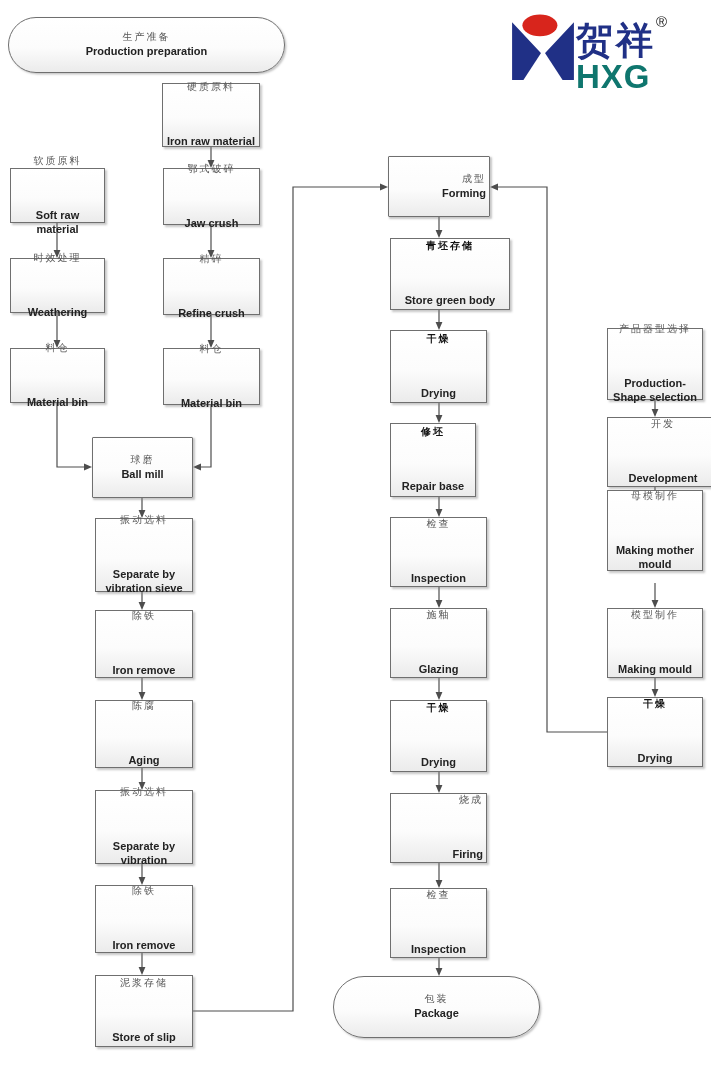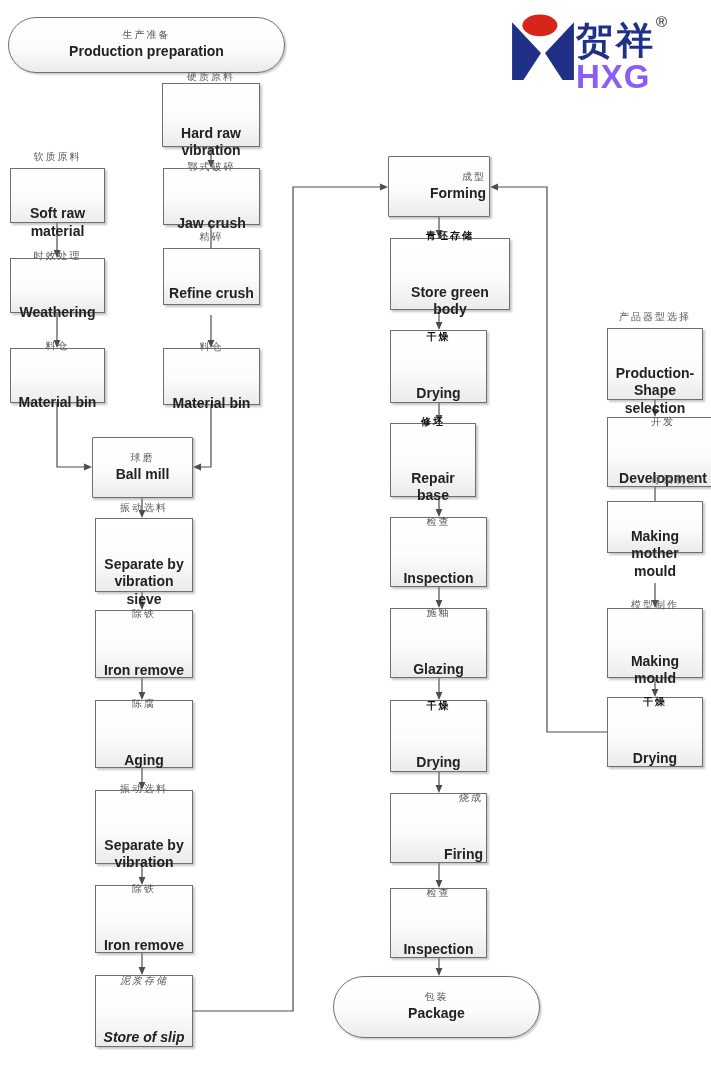--- a/index.html
+++ b/index.html
@@ -14,35 +14,35 @@
     background:linear-gradient(180deg,#ffffff 0%,#fcfcfc 55%,#ebebeb 100%);
     box-shadow:1.5px 1.5px 2px rgba(130,130,130,0.45);
     display:flex;flex-direction:column;align-items:center;justify-content:center;
     text-align:center;padding:2px 3px;gap:2px;
   }
   .node.rounded{border-radius:0;gap:42px;}
   .node.pill{border-radius:999px;text-align:center;}
   .node.rect{border-radius:1px;}
   .zh{font-size:10px;line-height:1.2;color:#595959;letter-spacing:2px;white-space:nowrap;}
   .node.bold .zh{color:#141414;font-weight:bold;}
-  .en{font-size:14px;line-height:1.25;font-weight:bold;color:#222222;}
+  .en{font-size:11px;line-height:1.25;font-weight:bold;color:#222222;}
   .logo{
     position:absolute;left:510px;top:8px;width:198px;height:100px;z-index:3;
     display:flex;align-items:flex-start;
   }
   .logo .emblem{flex:0 0 auto;margin-top:6px;}
   .logo .logo-text{display:flex;flex-direction:column;margin-left:0;}
   .logo .zh-row{display:flex;align-items:flex-start;}
   .logo .logo-zh{
     font-size:37px;line-height:1.0;font-weight:bold;color:#203086;
     font-family:"Liberation Serif", serif;letter-spacing:3px;margin-top:14px;
   }
   .logo .logo-reg{font-size:15px;line-height:1;color:#1a1a1a;font-weight:normal;margin-top:6px;}
   .logo .logo-en{
-    font-size:33px;line-height:0.95;font-weight:900;color:#8b5cf6;
+    font-size:33px;line-height:0.95;font-weight:900;color:#0f766e;
     letter-spacing:1px;font-family:"Liberation Sans", sans-serif;margin-top:2px;
   }
 </style>
 </head>
 <body>
 
 <div class="canvas">
 
   <svg class="connectors" width="711" height="1069" viewBox="0 0 711 1069">
       <polyline points="211,147 211,160" fill="none" stroke="#4d4d4d" stroke-width="1.2"></polyline>
@@ -103,35 +103,35 @@
       <polygon points="490,187 498,183.6 498,190.4" fill="#4d4d4d"></polygon>
     </svg>
 
   <div id="nodes-layer">
       <div class="node pill" style="left: 8px; top: 17px; width: 277px; height: 56px;">
         <div class="zh">生产准备</div>
         <div class="en">Production preparation</div>
       </div>
       <div class="node rounded" style="left: 162px; top: 83px; width: 98px; height: 64px;">
         <div class="zh">硬质原料</div>
-        <div class="en">Hard raw vibration</div>
+        <div class="en">Iron raw material</div>
       </div>
       <div class="node rounded" style="left: 10px; top: 168px; width: 95px; height: 55px;">
         <div class="zh">软质原料</div>
         <div class="en">Soft raw material</div>
       </div>
       <div class="node rounded" style="left: 163px; top: 168px; width: 97px; height: 57px;">
         <div class="zh">鄂式破碎</div>
         <div class="en">Jaw crush</div>
       </div>
       <div class="node rounded" style="left: 10px; top: 258px; width: 95px; height: 55px;">
         <div class="zh">时效处理</div>
         <div class="en">Weathering</div>
       </div>
-      <div class="node rounded" style="left: 163px; top: 248px; width: 97px; height: 57px; justify-content: flex-end;">
+      <div class="node rounded" style="left: 163px; top: 258px; width: 97px; height: 57px;">
         <div class="zh">精碎</div>
         <div class="en">Refine crush</div>
       </div>
       <div class="node rounded" style="left: 10px; top: 348px; width: 95px; height: 55px;">
         <div class="zh">料仓</div>
         <div class="en">Material bin</div>
       </div>
       <div class="node rounded" style="left: 163px; top: 348px; width: 97px; height: 57px;">
         <div class="zh">料仓</div>
         <div class="en">Material bin</div>
@@ -153,21 +153,21 @@
         <div class="en">Aging</div>
       </div>
       <div class="node rounded" style="left: 95px; top: 790px; width: 98px; height: 74px;">
         <div class="zh">振动选料</div>
         <div class="en">Separate by vibration</div>
       </div>
       <div class="node rounded" style="left: 95px; top: 885px; width: 98px; height: 68px;">
         <div class="zh">除铁</div>
         <div class="en">Iron remove</div>
       </div>
-      <div class="node rounded" style="left: 95px; top: 975px; width: 98px; height: 72px; font-style: italic;">
+      <div class="node rounded" style="left: 95px; top: 975px; width: 98px; height: 72px;">
         <div class="zh">泥浆存储</div>
         <div class="en">Store of slip</div>
       </div>
       <div class="node rect" style="left: 388px; top: 156px; width: 102px; height: 61px; align-items: flex-end;">
         <div class="zh">成型</div>
         <div class="en">Forming</div>
       </div>
       <div class="node rounded bold" style="left: 390px; top: 238px; width: 120px; height: 72px;">
         <div class="zh">青坯存储</div>
         <div class="en">Store green body</div>
@@ -205,21 +205,21 @@
         <div class="en">Package</div>
       </div>
       <div class="node rounded" style="left: 607px; top: 328px; width: 96px; height: 72px;">
         <div class="zh">产品器型选择</div>
         <div class="en">Production-Shape selection</div>
       </div>
       <div class="node rounded" style="left: 607px; top: 417px; width: 112px; height: 70px;">
         <div class="zh">开发</div>
         <div class="en">Development</div>
       </div>
-      <div class="node rounded" style="left: 607px; top: 501px; width: 96px; height: 52px; align-items: flex-end;">
+      <div class="node rounded" style="left: 607px; top: 490px; width: 96px; height: 81px;">
         <div class="zh">母模制作</div>
         <div class="en">Making mother mould</div>
       </div>
       <div class="node rounded" style="left: 607px; top: 608px; width: 96px; height: 70px;">
         <div class="zh">模型制作</div>
         <div class="en">Making mould</div>
       </div>
       <div class="node rounded bold" style="left: 607px; top: 697px; width: 96px; height: 70px;">
         <div class="zh">干燥</div>
         <div class="en">Drying</div>

